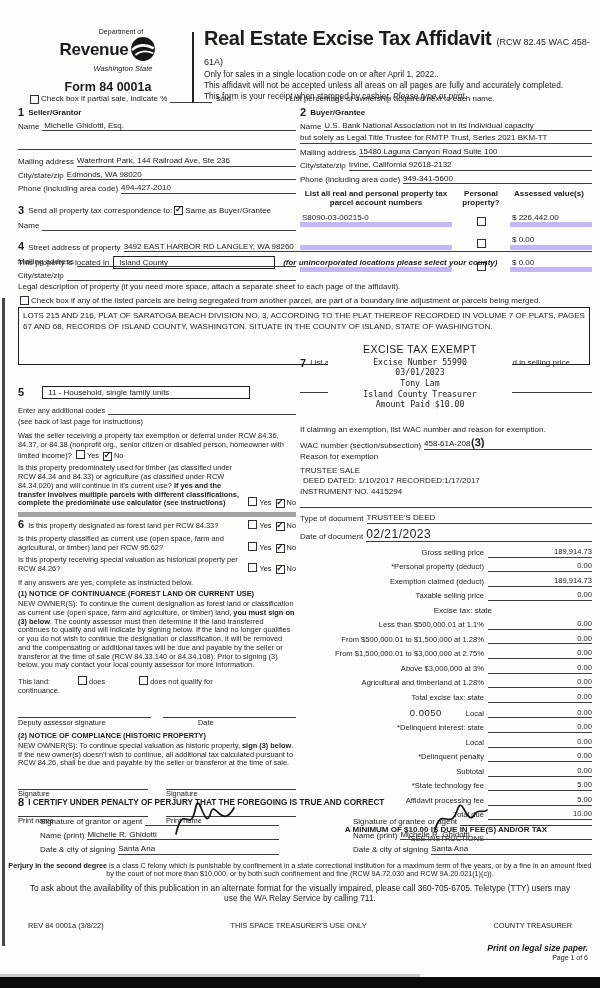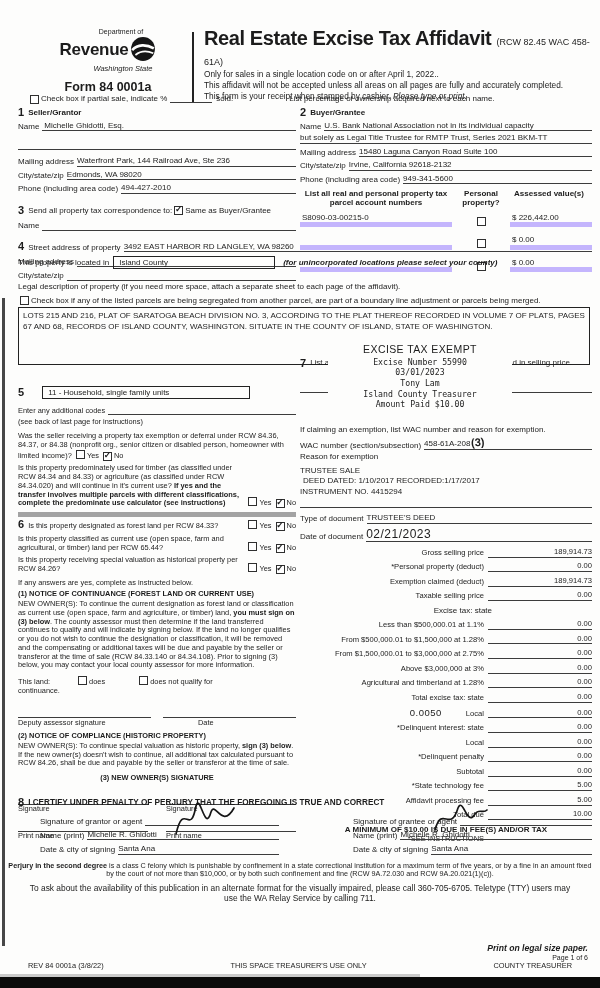--- a/index.html
+++ b/index.html
@@ -256,21 +256,21 @@
       <div class="qrow" style="margin-top:0;">
         <span class="qtext"><span class="secnum">6</span><span>Is this property designated as forest land per RCW 84.33?</span></span>
         <span class="yn">
           <span class="cb"></span><span>Yes</span>
           <span class="cb">
               <span class="mk">✓</span>
             </span><span>No</span>
         </span>
       </div>
       <div class="qrow">
-        <span class="qtext">Is this property classified as current use (open space, farm and agricultural, or timber) land per RCW 65.44?</span>
+        <span class="qtext">Is this property classified as current use (open space, farm and agricultural, or timber) land per RCW 95.62?</span>
         <span class="yn">
           <span class="cb"></span><span>Yes</span>
           <span class="cb">
               <span class="mk">✓</span>
             </span><span>No</span>
         </span>
       </div>
       <div class="qrow">
         <span class="qtext">Is this property receiving special valuation as historical property per RCW 84.26?</span>
         <span class="yn">
@@ -296,21 +296,20 @@
         <span class="fill" style="margin-left:12px;"></span>
       </div>
       <div class="row" style="margin-top:1px;">
         <span style="width:168px;">Deputy assessor signature</span>
         <span style="margin-left:12px;">Date</span>
       </div>
       <div class="b" style="margin-top:5px;">(2) NOTICE OF COMPLIANCE (HISTORIC PROPERTY)</div>
       <div style="margin-top:1px;">
         <span>NEW OWNER(S): To continue special valuation as historic property, </span><span class="b">sign (3) below</span><span>. If the new owner(s) doesn't wish to continue, all additional tax calculated pursuant to RCW 84.26, shall be due and payable by the seller or transferor at the time of sale.</span>
       </div>
-      <div class="b" style="margin-top:6px;text-align:center;">(3) NEW OWNER(S) SIGNATURE</div>
       <div style="display:grid;grid-template-columns:1fr 1fr;column-gap:18px;margin-top:12px;">
         <div>
           <div class="fill" style="margin-left:0;"></div>
           <div>Signature</div>
         </div>
         <div>
           <div class="fill" style="margin-left:0;"></div>
           <div>Signature</div>
         </div>
         <div style="margin-top:8px;">
@@ -491,21 +490,21 @@
     <path d="M4 38 C 12 4, 18 42, 24 10 C 28 -4, 33 38, 39 16 C 43 4, 50 34, 62 12" stroke="#161616" stroke-width="1.7" fill="none" stroke-linecap="round"></path>
   </svg>
   <svg class="sig-scribble" style="left:432px;top:800px;" width="58" height="36" viewBox="0 0 58 36">
     <path d="M3 30 C 10 4, 18 34, 26 8 C 31 -4, 35 28, 43 14 C 47 8, 51 14, 55 10" stroke="#161616" stroke-width="1.7" fill="none" stroke-linecap="round"></path>
   </svg>
 
   <div class="abs" style="left:8px;top:862px;width:584px;text-align:center;font-size:7.2px;">
     <span class="b">Perjury in the second degree</span><span> is a class C felony which is punishable by confinement in a state correctional institution for a maximum term of five years, or by a fine in an amount fixed by the court of not more than $10,000, or by both such confinement and fine (RCW 9A.72.030 and RCW 9A.20.021(1)(c)).</span>
   </div>
   <div class="abs" style="left:28px;top:884px;width:544px;text-align:center;font-size:8.4px;">To ask about the availability of this publication in an alternate format for the visually impaired, please call 360-705-6705. Teletype (TTY) users may use the WA Relay Service by calling 711.</div>
-  <div class="abs row" style="left:28px;top:922px;width:544px;font-size:7.4px;margin-top:40px;">
+  <div class="abs row" style="left:28px;top:922px;width:544px;font-size:7.4px;">
     <span>REV 84 0001a    (3/8/22)</span>
     <span style="margin-left:auto;margin-right:auto;">THIS SPACE TREASURER'S USE ONLY</span>
     <span>COUNTY TREASURER</span>
   </div>
   <div class="abs" style="right:12px;top:943px;text-align:right;">
     <div class="b i" style="font-size:8.6px;">Print on legal size paper.</div>
     <div style="font-size:7px;margin-top:1px;">Page 1 of 6</div>
   </div>
 
   <div class="artifact-left"></div>

